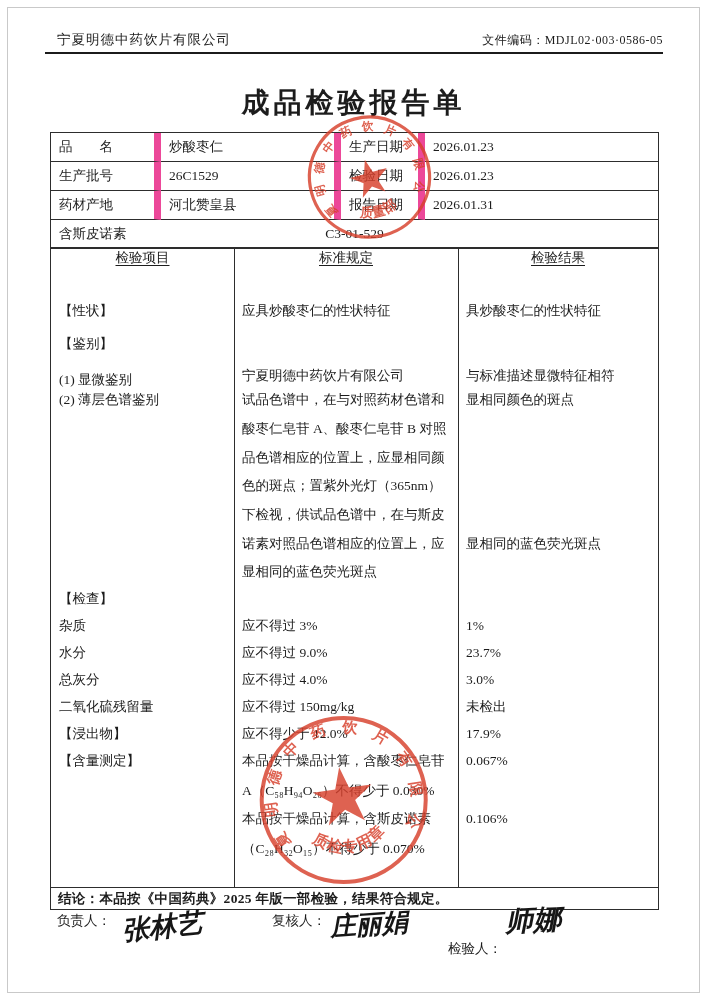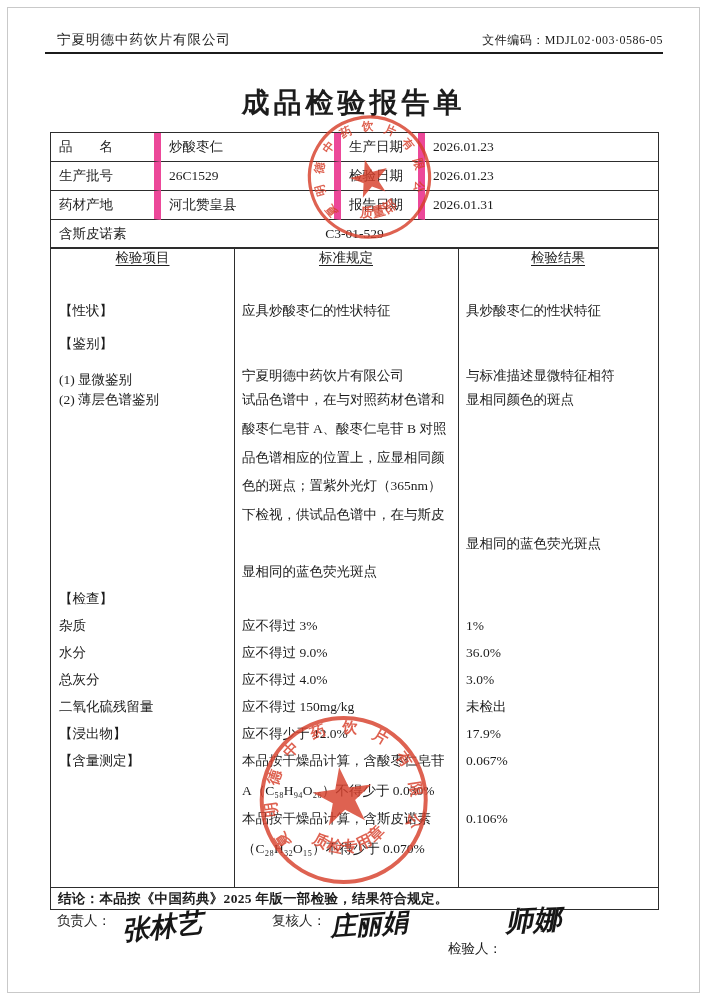--- a/index.html
+++ b/index.html
@@ -120,37 +120,38 @@
       <div class="ln c1" style="top:438px">【浸出物】</div>
       <div class="ln c1" style="top:465px">【含量测定】</div>
 
       <div class="ln c2" style="top:15px">应具炒酸枣仁的性状特征</div>
       <div class="ln c2" style="top:80px">宁夏明德中药饮片有限公司</div>
       <div class="ln c2" style="top:104px">试品色谱中，在与对照药材色谱和</div>
       <div class="ln c2" style="top:133px">酸枣仁皂苷 A、酸枣仁皂苷 B 对照</div>
       <div class="ln c2" style="top:162px">品色谱相应的位置上，应显相同颜</div>
       <div class="ln c2" style="top:190px">色的斑点；置紫外光灯（365nm）</div>
       <div class="ln c2" style="top:219px">下检视，供试品色谱中，在与斯皮</div>
+      <div class="ln c2" style="top:248px">诺素对照品色谱相应的位置上，应</div>
       <div class="ln c2" style="top:276px">显相同的蓝色荧光斑点</div>
       <div class="ln c2" style="top:330px">应不得过 3%</div>
       <div class="ln c2" style="top:357px">应不得过 9.0%</div>
       <div class="ln c2" style="top:384px">应不得过 4.0%</div>
       <div class="ln c2" style="top:411px">应不得过 150mg/kg</div>
       <div class="ln c2" style="top:438px">应不得少于 12.0%</div>
       <div class="ln c2" style="top:465px">本品按干燥品计算，含酸枣仁皂苷</div>
       <div class="ln c2" style="top:495px">A（C₅₈H₉₄O₂₆）不得少于 0.030%</div>
       <div class="ln c2" style="top:523px">本品按干燥品计算，含斯皮诺素</div>
       <div class="ln c2" style="top:553px">（C₂₈H₃₂O₁₅）不得少于 0.070%</div>
 
       <div class="ln c3" style="top:15px">具炒酸枣仁的性状特征</div>
       <div class="ln c3" style="top:80px">与标准描述显微特征相符</div>
       <div class="ln c3" style="top:104px">显相同颜色的斑点</div>
       <div class="ln c3" style="top:248px">显相同的蓝色荧光斑点</div>
       <div class="ln c3" style="top:330px">1%</div>
-      <div class="ln c3" style="top:357px">36.0%</div>
+      <div class="ln c3" style="top:357px">23.7%</div>
       <div class="ln c3" style="top:384px">3.0%</div>
       <div class="ln c3" style="top:411px">未检出</div>
       <div class="ln c3" style="top:438px">17.9%</div>
       <div class="ln c3" style="top:465px">0.067%</div>
       <div class="ln c3" style="top:523px">0.106%</div>
     </div>
 
     <div class="concl">
       <span>结论：本品按《中国药典》2025 年版一部检验，结果符合规定。</span>
     </div>

